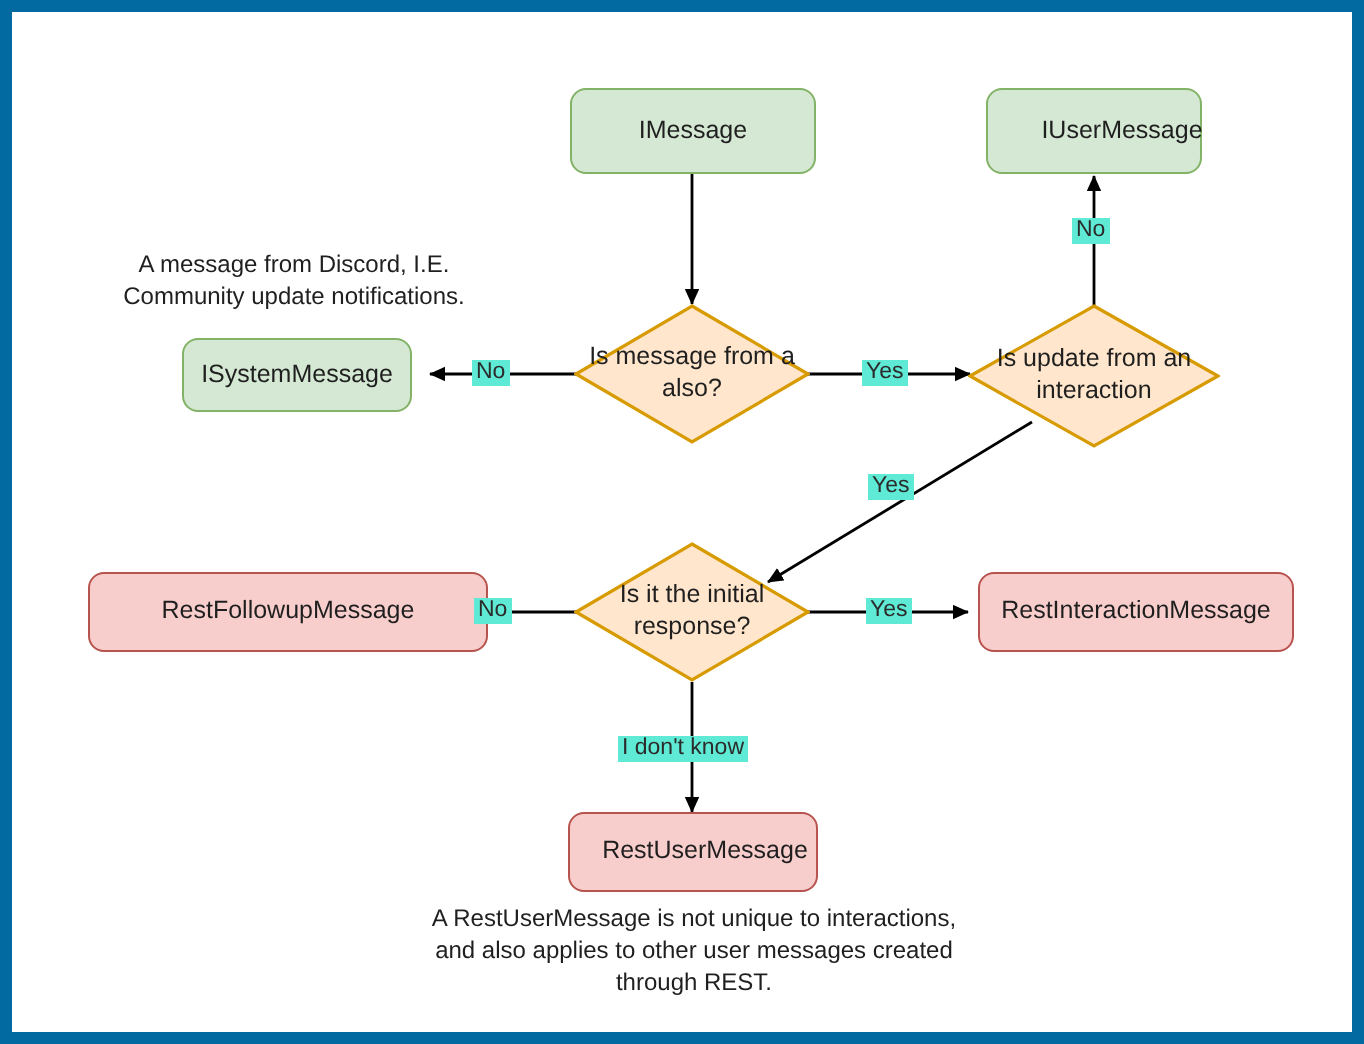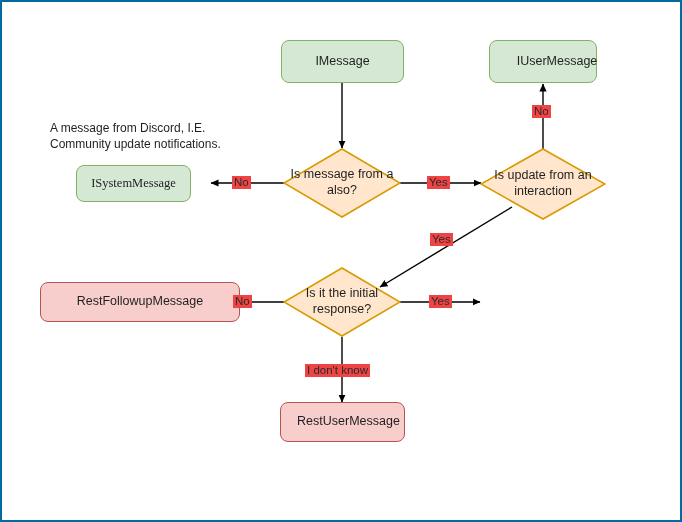--- a/index.html
+++ b/index.html
@@ -5,21 +5,21 @@
   html, body {
     margin: 0;
     padding: 0;
     background: #ffffff;
   }
   #canvas {
     position: relative;
     width: 682px;
     height: 522px;
     background: #ffffff;
-    border: 2px solid #0369a1;
+    border: 6px solid #0369a1;
     box-sizing: border-box;
     font-family: "Liberation Sans", sans-serif;
     overflow: hidden;
   }
   svg.edges {
     position: absolute;
     left: 0;
     top: 0;
     width: 682px;
     height: 522px;
@@ -67,29 +67,30 @@
     justify-content: center;
     text-align: center;
     font-size: 12.5px;
     color: #1f1f1f;
     line-height: 1.25;
   }
   .edge-label {
     position: absolute;
     font-size: 11.5px;
     color: #2b2b2b;
-    background: #ef4444;
+    background: #5eead4;
     padding: 0 2px;
     white-space: nowrap;
     line-height: 1.1;
   }
   .note {
     position: absolute;
     font-size: 12px;
     color: #1f1f1f;
+    text-align: center;
     line-height: 1.35;
     white-space: pre-line;
   }
 </style>
 </head>
 <body>
 
 <div id="canvas">
 
   <svg class="edges" viewBox="0 0 682 522">
@@ -125,28 +126,31 @@
   </svg>
 
   <div class="node green" style="left:279px; top:38px; width:123px; height:43px;">
     <span>IMessage</span>
   </div>
 
   <div class="node green" style="left:487px; top:38px; width:108px; height:43px;padding-left:28px;">
     <span>IUserMessage</span>
   </div>
 
-  <div class="node green" style="left:74px; top:163px; width:115px; height:37px;font-family:Liberation Serif, serif;">
+  <div class="node green" style="left:85px; top:163px; width:115px; height:37px;">
     <span>ISystemMessage</span>
   </div>
 
   <div class="node pink" style="left:38px; top:280px; width:200px; height:40px;">
     <span>RestFollowupMessage</span>
   </div>
 
+  <div class="node pink" style="left:483px; top:280px; width:158px; height:40px;">
+    <span>RestInteractionMessage</span>
+  </div>
 
   <div class="node pink" style="left:278px; top:400px; width:125px; height:40px;padding-left:12px;">
     <span>RestUserMessage</span>
   </div>
 
   <div class="diamond" style="left:281px; top:146px; width:118px; height:70px;">
     <svg width="118" height="70" viewBox="0 0 118 70">
       <polygon points="59,1 117,35 59,69 1,35" fill="#ffe6cc" stroke="#d79b00" stroke-width="1.6"></polygon>
     </svg>
     <div class="dlabel">Is message from a also?</div>
@@ -190,14 +194,17 @@
     <span>Yes</span>
   </div>
 
   <div class="edge-label" style="left:303px; top:362px;text-align:center;">
     <span>I don't know</span>
   </div>
 
   <div class="note" style="left:48px; top:118px; width:186px;">A message from Discord, I.E.
 Community update notifications.</div>
 
+  <div class="note" style="left:186px; top:445px; width:310px;">A RestUserMessage is not unique to interactions,
+and also applies to other user messages created
+through REST.</div>
 
 </div>
 
 </body></html>

